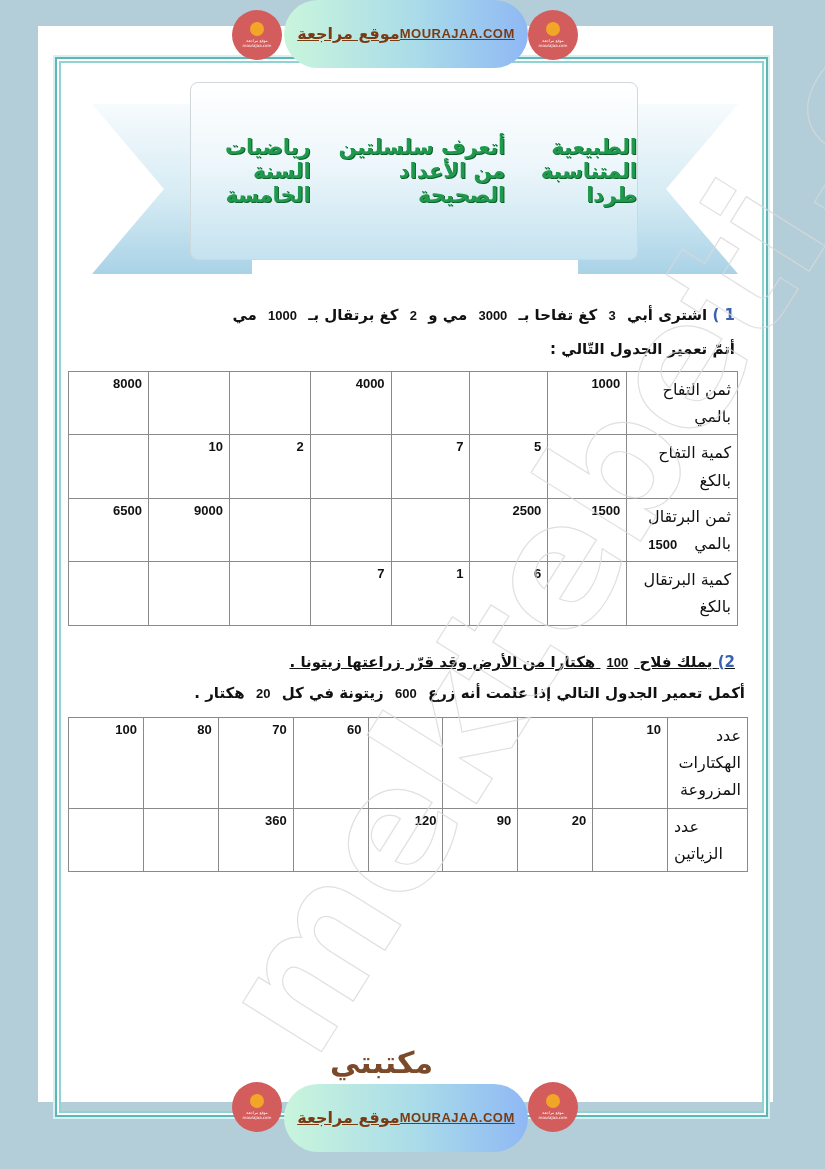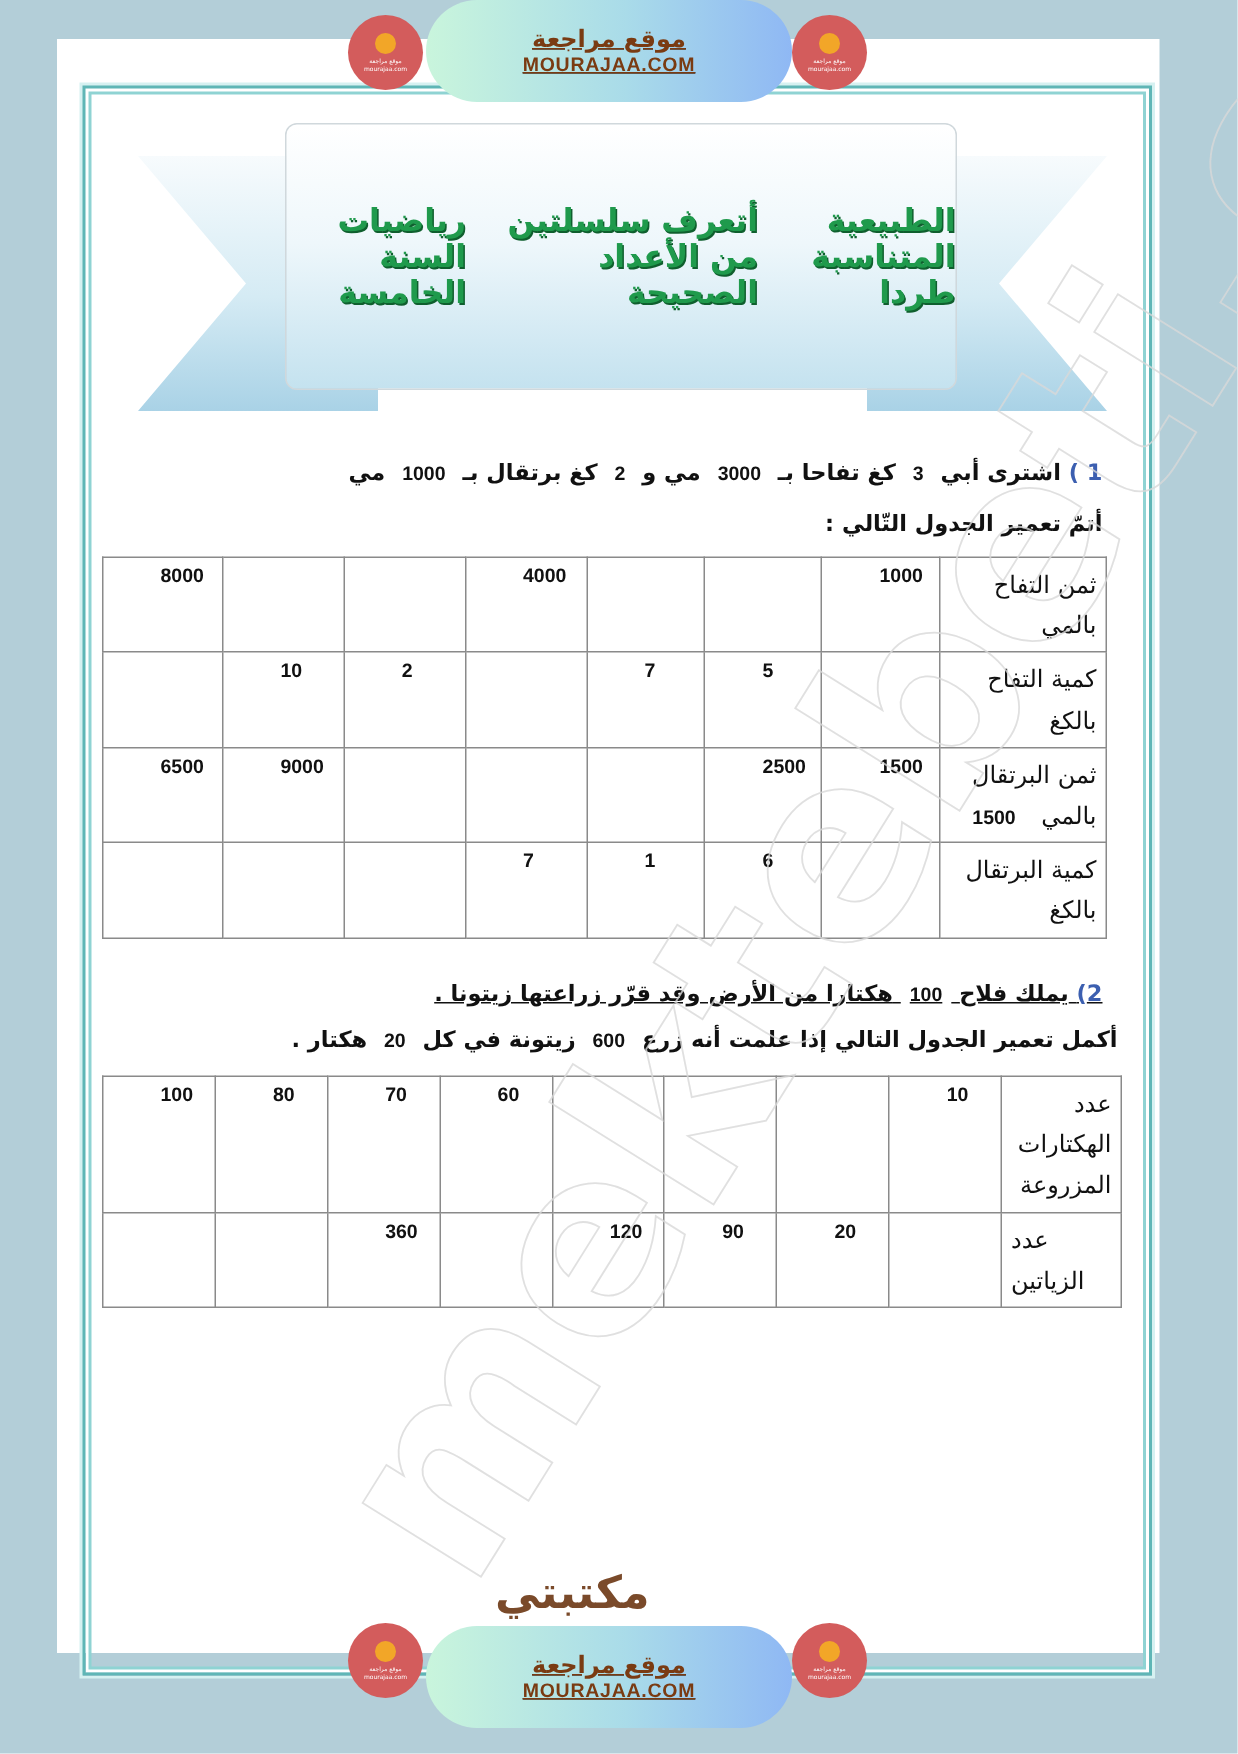--- a/index.html
+++ b/index.html
@@ -35,21 +35,21 @@
   }
   .ribbon-line {
     direction: rtl; color: #1f9a4c; font-weight: bold; font-size: 21px;
     text-shadow: 1px 1px 0 #0f5f2e;
     font-family: "DejaVu Sans", sans-serif;
   }
   
   .pill {
     position: absolute; width: 244px; height: 68px; border-radius: 34px;
     background: linear-gradient(90deg, #c9f5dc 0%, #a9dbe9 55%, #8fb8f4 100%);
-    display: flex; flex-direction: column; align-items: center; justify-content: center; text-decoration: underline;
+    display: flex; flex-direction: row; align-items: center; justify-content: center;
   }
   .pill .ar, .pill .en {
     color: #7a3b12; text-decoration: underline; font-weight: bold; line-height: 1.15;
   }
   .pill .ar { font-size: 16px; direction: rtl; }
   .pill .en { font-size: 13px; font-family: "Liberation Sans", sans-serif; letter-spacing: 0.5px; }
   .badge {
     position: absolute; width: 50px; height: 50px; border-radius: 50%;
     background: #d35c5c; display: flex; flex-direction: column; align-items: center; justify-content: center;
   }
@@ -61,21 +61,21 @@
     font-size: 15px; font-weight: bold; white-space: nowrap;
   }
   .q .num { color: #3c5fb0; }
   .q .n { font-family: "Liberation Sans", sans-serif; font-size: 13px; margin: 0 6px; }
   
   table { position: absolute; border-collapse: collapse; background: transparent; }
   td {
     border: 1px solid #8a8a8a; vertical-align: top; padding: 4px 6px;
     font-family: "Liberation Sans", sans-serif; font-weight: bold; font-size: 13px; color: #111;
   }
-  td.val { direction: ltr; padding-left: 38px; }
+  td.val { text-align: right; direction: ltr; padding-left: 38px; }
   td.head {
     direction: rtl; text-align: right; font-family: "DejaVu Sans", sans-serif;
     font-weight: normal; font-size: 16px; line-height: 1.7;
   }
   td.head .small-num { font-family: "Liberation Sans", sans-serif; font-weight: bold; font-size: 13px; margin-right: 12px; }
   .t1 { left: 68px; top: 371px; width: 670px; }
   .t1 td { height: 60px; }
   .t2 { left: 68px; top: 717px; width: 680px; }
   .t2 tr.r1 td { height: 90px; }
   .t2 tr.r2 td { height: 62px; }

